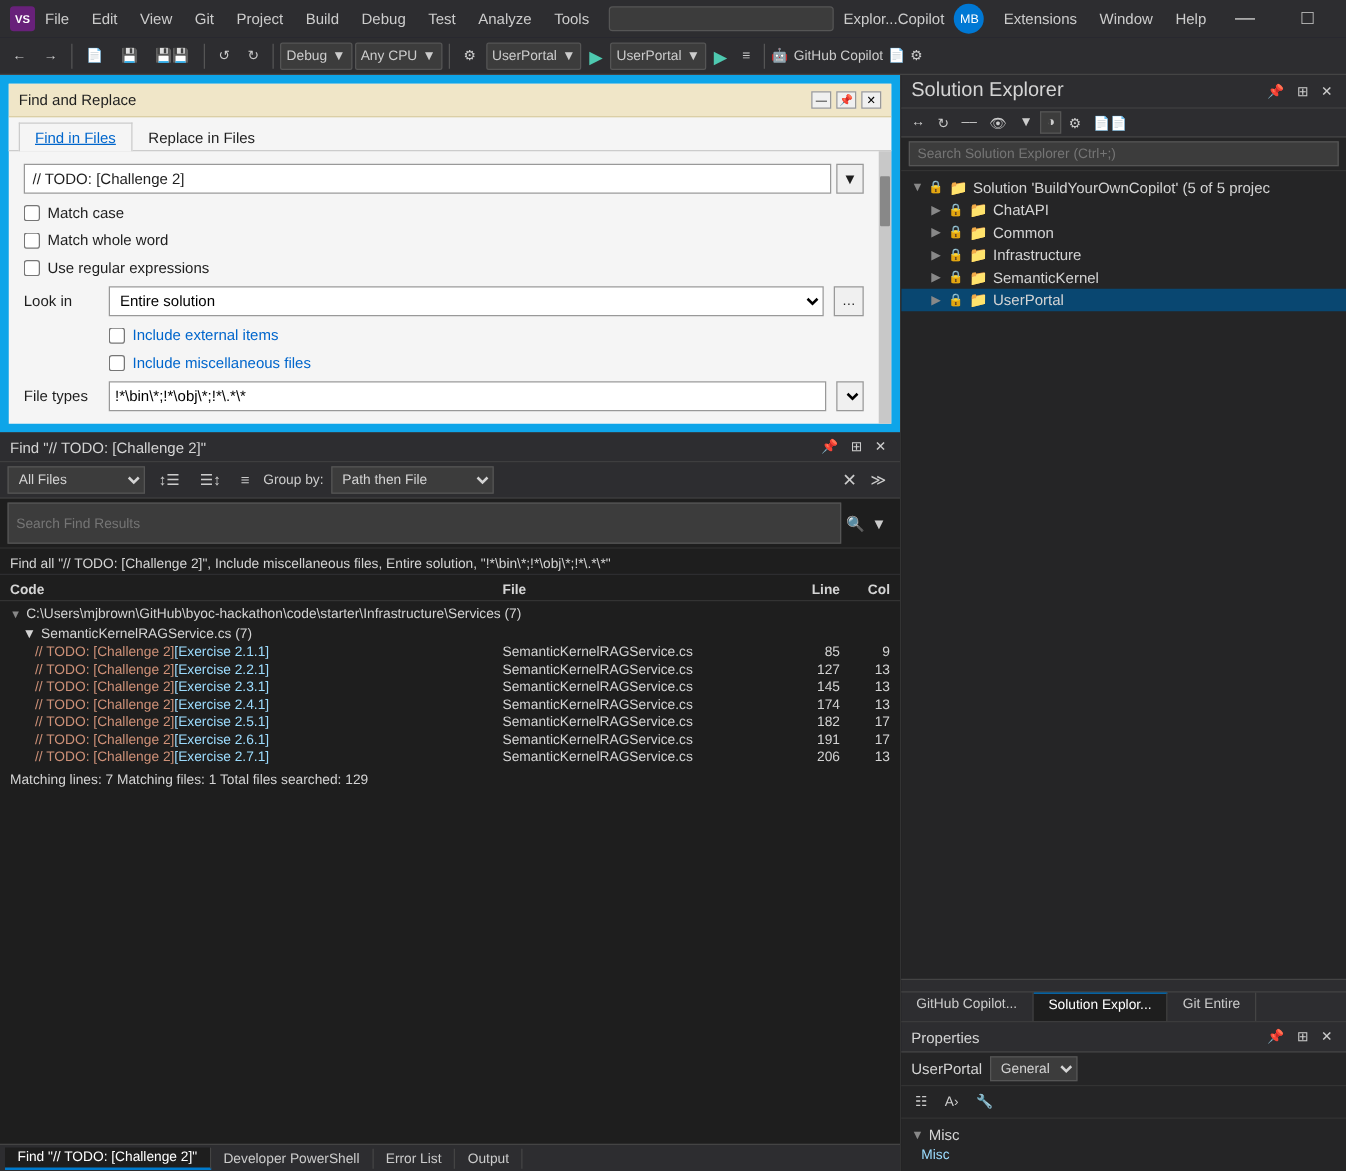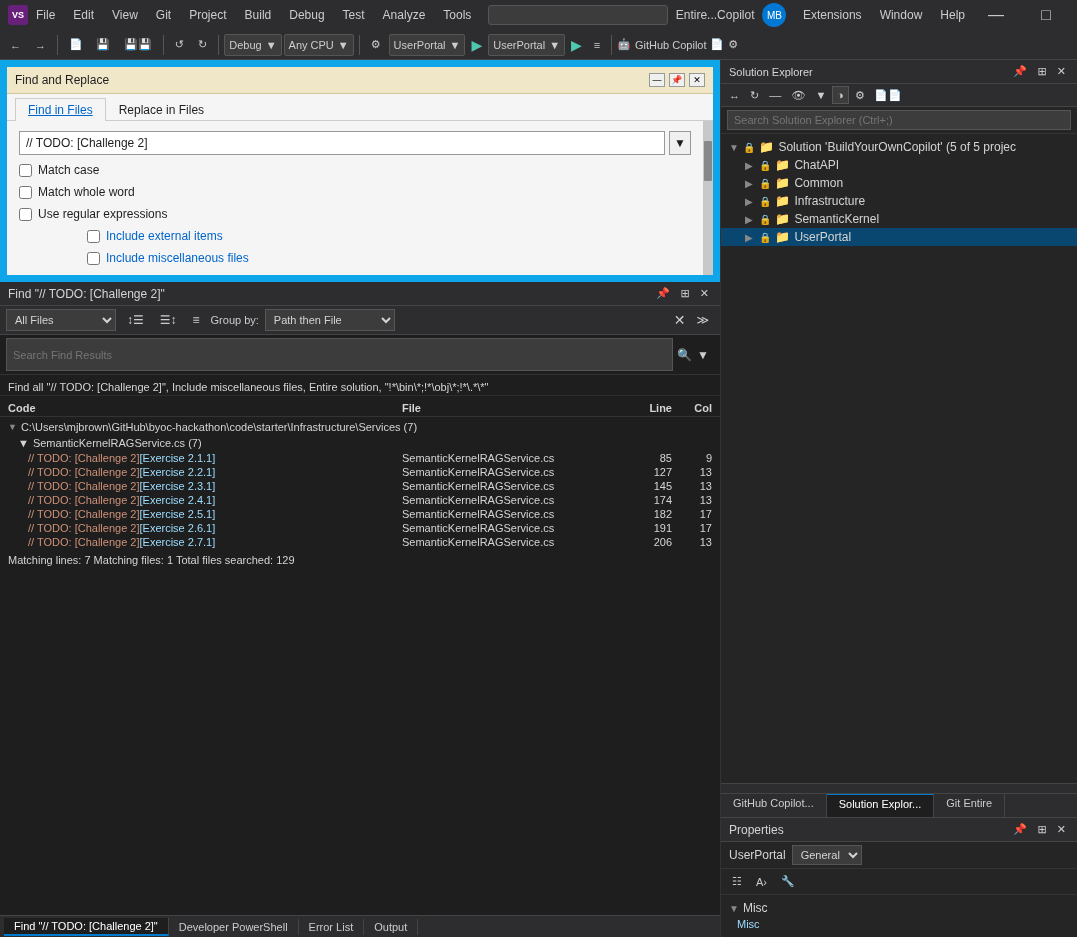--- a/index.html
+++ b/index.html
@@ -492,21 +492,21 @@
     .sol-title-bar {
       background: #2d2d30;
       padding: 4px 8px;
       display: flex;
       align-items: center;
       justify-content: space-between;
       border-bottom: 1px solid #444;
     }
     .sol-title-text {
       color: #d4d4d4;
-      font-size: 11px;
+      font-size: 16px;
     }
     .sol-title-actions {
       display: flex; gap: 4px; align-items: center;
     }
     .sol-toolbar {
       background: #2d2d30;
       padding: 2px 4px;
       display: flex;
       gap: 2px;
       border-bottom: 1px solid #444;
@@ -655,21 +655,21 @@
     <span>Git</span>
     <span>Project</span>
     <span>Build</span>
     <span>Debug</span>
     <span>Test</span>
     <span>Analyze</span>
     <span>Tools</span>
   </div>
   <div class="title-bar-center">
     <input class="search-box-title" type="text" style="">
-    <span class="title-text">Entire...Copilot</span>
+    <span class="title-text">Explor...Copilot</span>
     <div class="avatar">MB</div>
   </div>
   <div style="display:flex;gap:2px;align-items:center;margin-left:auto;">
     <span style="padding:2px 8px;color:#ccc;cursor:pointer;">Extensions</span>
     <span style="padding:2px 8px;color:#ccc;cursor:pointer;">Window</span>
     <span style="padding:2px 8px;color:#ccc;cursor:pointer;">Help</span>
   </div>
   <div class="title-bar-actions">
     <button class="title-btn">—</button>
     <button class="title-btn">□</button>
@@ -747,27 +747,39 @@
               <label for="mc">Match case</label>
             </div>
             <div class="checkbox-row">
               <input type="checkbox" id="mw" style="">
               <label for="mw">Match whole word</label>
             </div>
             <div class="checkbox-row">
               <input type="checkbox" id="ur" style="">
               <label for="ur">Use regular expressions</label>
             </div>
+            <div class="look-in-row">
+              <span class="look-in-label">Look in</span>
+              <select class="look-in-select">
+                <option>Entire solution</option>
+              </select>
+              <div class="look-in-browse">…</div>
+            </div>
             <div class="include-row">
               <input type="checkbox" id="ie" style="">
               <label for="ie" style="color:#0066cc;">Include external items</label>
             </div>
             <div class="include-row">
               <input type="checkbox" id="im" style="">
               <label for="im" style="color:#0066cc;">Include miscellaneous files</label>
+            </div>
+            <div class="file-types-row">
+              <span class="file-types-label">File types</span>
+              <input class="file-types-input" type="text" value="!*\bin\*;!*\obj\*;!*\.*\*" style="">
+              <select class="file-types-dropdown"></select>
             </div>
           </div>
         </div>
         <div class="v-scrollbar">
           <div class="v-scrollbar-thumb"></div>
         </div>
       </div>
     </div>
 
     <div class="find-results-panel">

